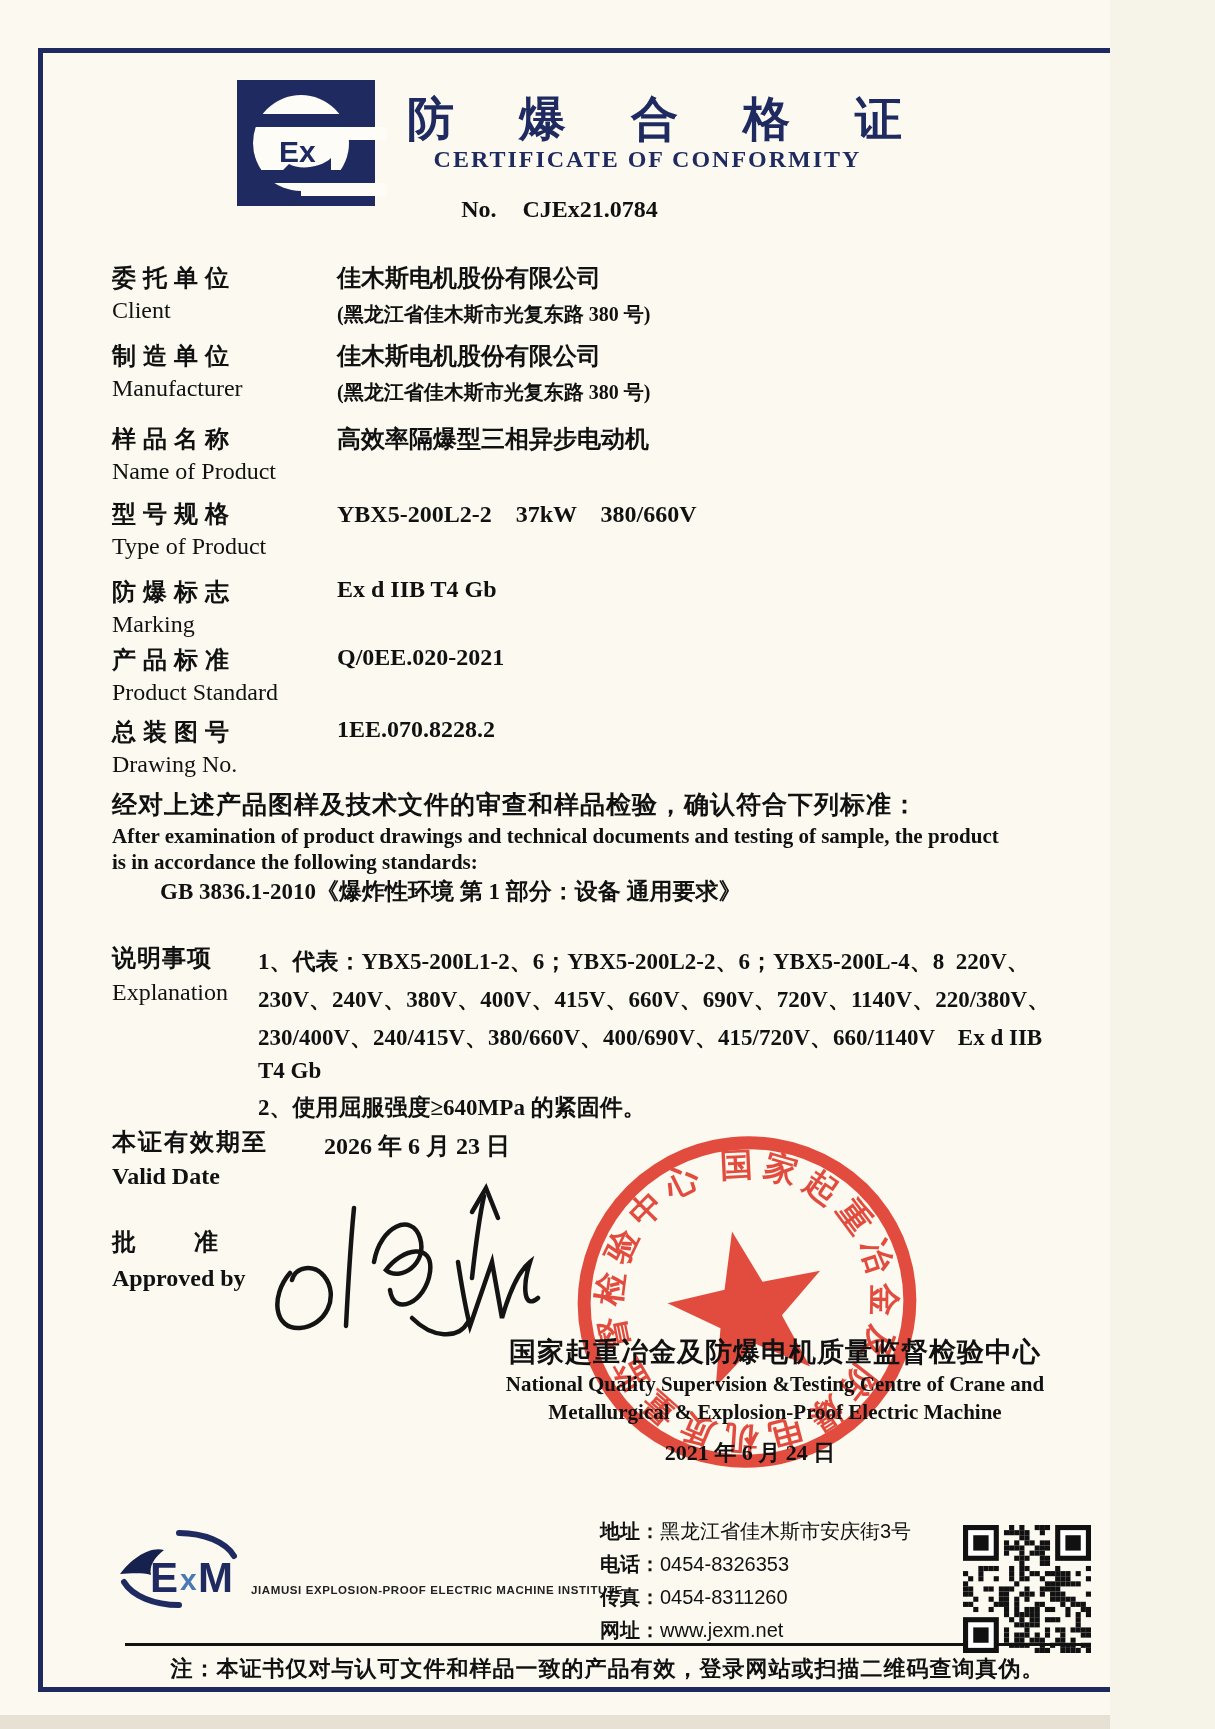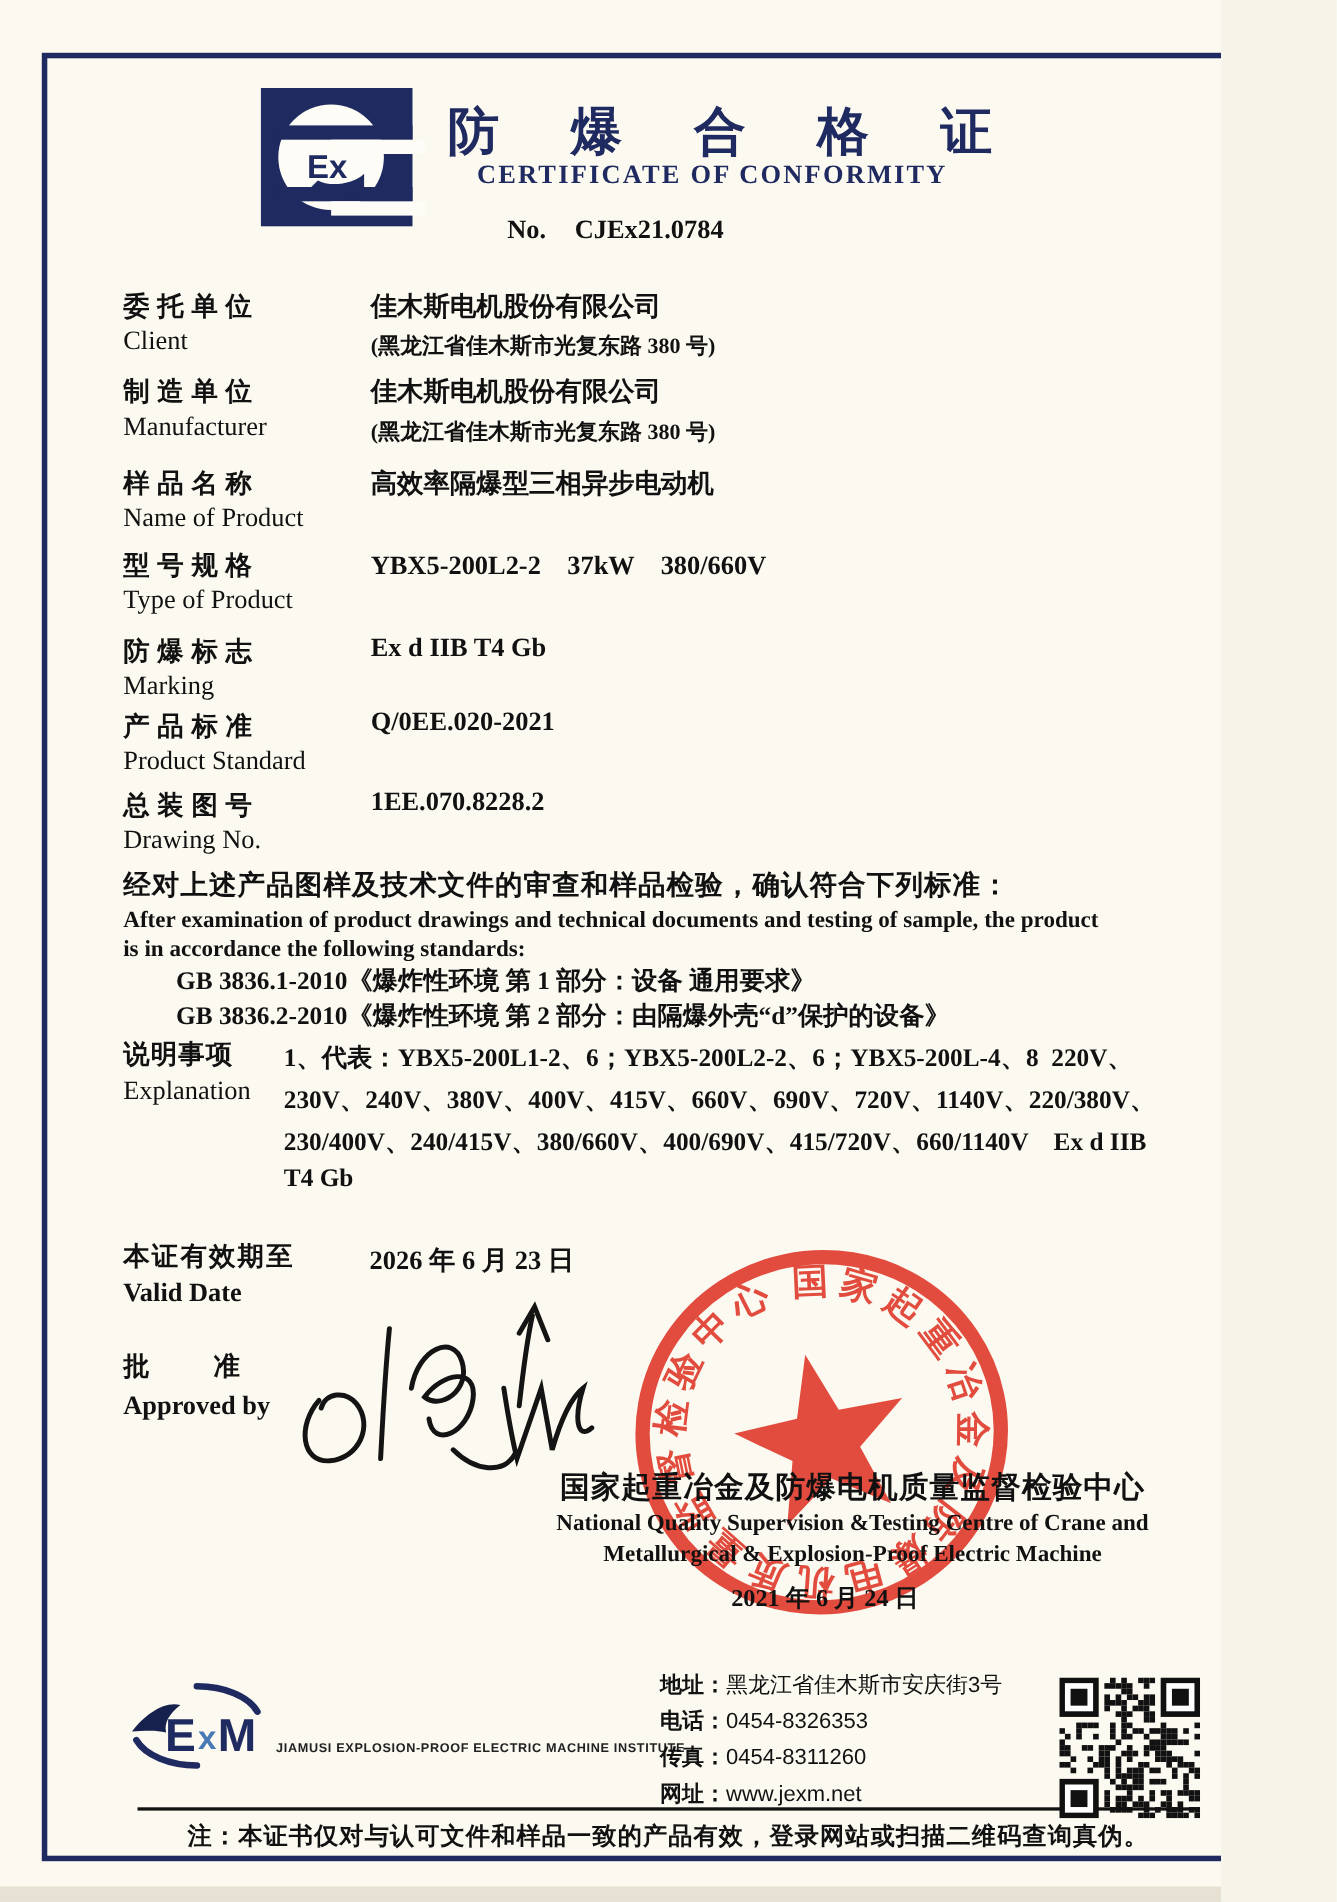--- a/index.html
+++ b/index.html
@@ -132,32 +132,32 @@
       </div>
     <div class="fvalue">
         <div class="value">1EE.070.8228.2</div>
       </div>
   </div>
 
   <div class="abs stmt-cn" style="left:112px;top:788px">经对上述产品图样及技术文件的审查和样品检验，确认符合下列标准：</div>
   <div class="abs stmt-en" style="left:112px;top:824px">After examination of product drawings and technical documents and testing of sample, the product</div>
   <div class="abs stmt-en" style="left:112px;top:850px">is in accordance the following standards:</div>
   <div class="abs gb" style="left:160px;top:876px">GB 3836.1-2010《爆炸性环境 第 1 部分：设备 通用要求》</div>
-  <div class="abs gb" style="left:160px;top:908px">GB 3836.2-2010《爆炸性环境 第 2 部分：由隔爆外壳“d”保护的设备》</div>
 
   <div class="abs label-cn" style="left:112px;top:942px;letter-spacing:1px">说明事项</div>
   <div class="abs label-en" style="left:112px;top:976px">Explanation</div>
   <div class="abs exp-line" style="left:258px;top:946px">1、代表：YBX5-200L1-2、6；YBX5-200L2-2、6；YBX5-200L-4、8  220V、</div>
   <div class="abs exp-line" style="left:258px;top:984px">230V、240V、380V、400V、415V、660V、690V、720V、1140V、220/380V、</div>
   <div class="abs exp-line" style="left:258px;top:1022px">230/400V、240/415V、380/660V、400/690V、415/720V、660/1140V　Ex d IIB</div>
   <div class="abs exp-line" style="left:258px;top:1058px">T4 Gb</div>
+  <div class="abs exp-line" style="left:258px;top:1092px">2、使用屈服强度≥640MPa 的紧固件。</div>
 
   <div class="abs label-cn" style="left:112px;top:1126px;letter-spacing:2px">本证有效期至</div>
   <div class="abs label-en" style="left:112px;top:1160px;font-weight:bold">Valid Date</div>
-  <div class="abs value" style="left:336px;top:1130px">2026 年 6 月 23 日</div>
+  <div class="abs value" style="left:324px;top:1130px">2026 年 6 月 23 日</div>
 
   <div class="abs label-cn wide-gap" style="left:112px;top:1226px">批准</div>
   <div class="abs label-en" style="left:112px;top:1262px;font-weight:bold">Approved by</div>
 
   <svg class="abs" style="left:262px;top:1178px" width="290" height="170" viewBox="0 0 290 170">
     <g fill="none" stroke="#141414" stroke-width="4.5" stroke-linecap="round">
       <path d="M28,95 C8,118 12,152 38,150 C64,148 78,118 62,98 C52,86 34,88 30,102"></path>
       <path d="M92,30 C88,70 86,110 84,148"></path>
       <path d="M112,84 C118,48 150,34 158,60 C166,86 138,104 124,92 C140,70 172,64 168,94 C164,124 132,140 128,112"></path>
       <path d="M210,100 C214,64 218,36 222,18"></path>

